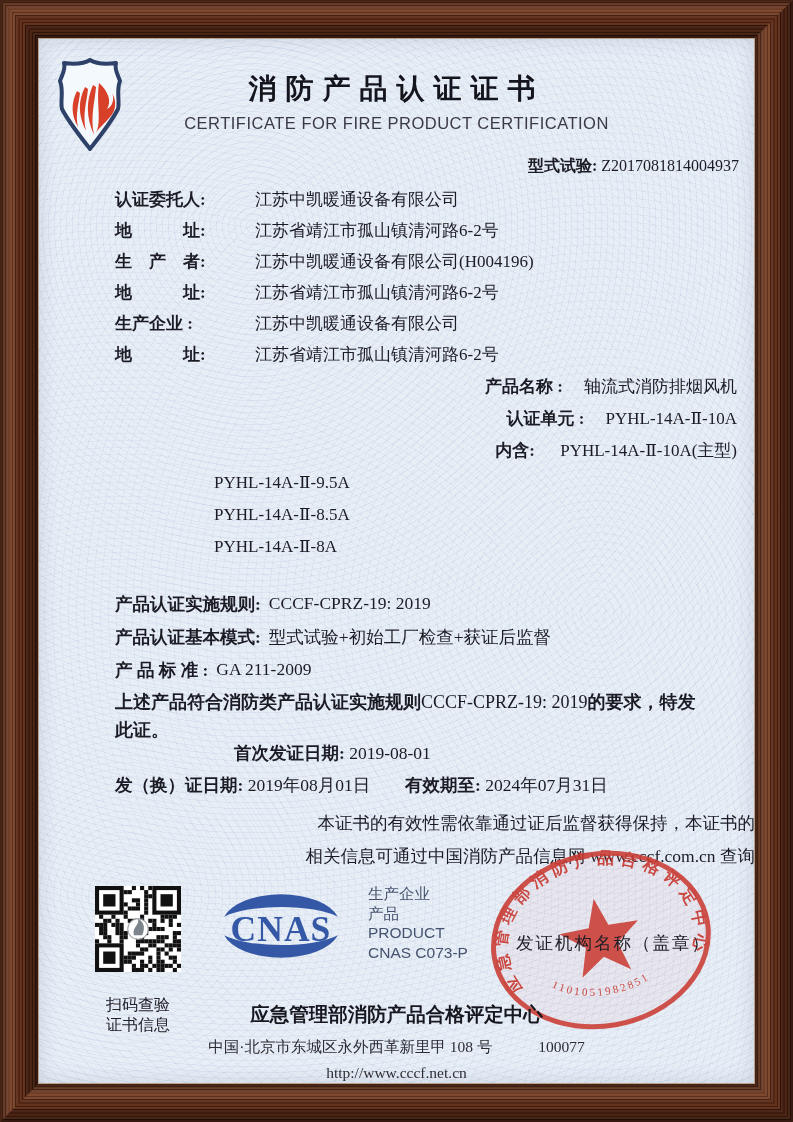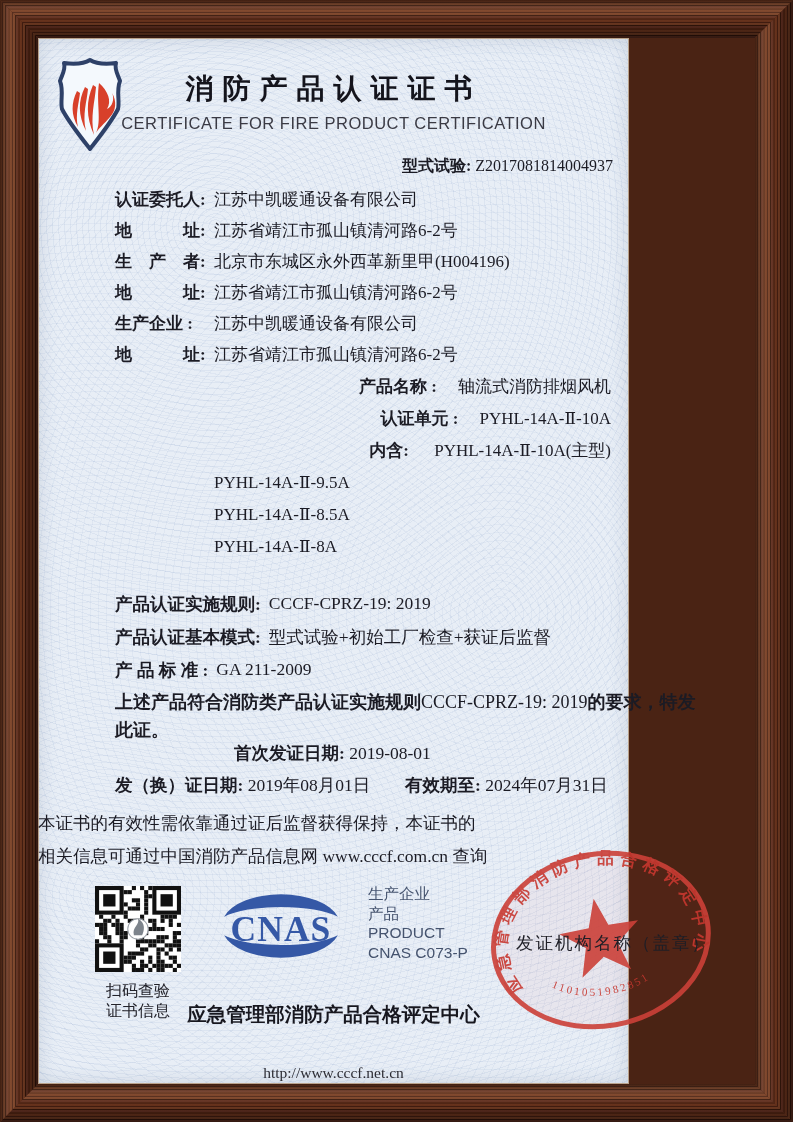--- a/index.html
+++ b/index.html
@@ -20,60 +20,60 @@
     background-image:
       linear-gradient(90deg, rgba(0,0,0,.45) 0, rgba(255,215,170,.14) 22%, rgba(0,0,0,.12) 55%, rgba(0,0,0,.5) 100%),
       repeating-linear-gradient(90deg,#73381f 0 2px,#4b2113 2px 3px,#7c4126 3px 5px,#3a180c 5px 6px,#683323 6px 8px,#572715 8px 10px);
   }
   #frame-top{left:0;top:0;width:793px;height:38px;clip-path:polygon(0 0,793px 0,755px 38px,38px 38px);}
   #frame-bottom{left:0;bottom:0;width:793px;height:38px;clip-path:polygon(38px 0,755px 0,793px 38px,0 38px);}
   #frame-left{left:0;top:0;width:38px;height:1122px;clip-path:polygon(0 0,38px 38px,38px 1084px,0 1122px);}
   #frame-right{right:0;top:0;width:38px;height:1122px;clip-path:polygon(38px 0,38px 1122px,0 1084px,0 38px);}
   
   .paper{
-    position:absolute;left:38px;top:38px;width:591px;height:1046px;
+    position:absolute;left:38px;top:38px;width:717px;height:1046px;
     background-color:#e8eef6;
     background-image:
       repeating-radial-gradient(circle at 30% 18%, rgba(110,140,190,.10) 0 1px, rgba(0,0,0,0) 1px 6px),
       repeating-radial-gradient(circle at 78% 55%, rgba(110,140,190,.08) 0 1px, rgba(0,0,0,0) 1px 8px),
       repeating-radial-gradient(circle at 12% 82%, rgba(110,140,190,.08) 0 1px, rgba(0,0,0,0) 1px 7px);
     box-shadow: inset 0 0 0 1px #b9a28b, inset 0 0 20px rgba(70,90,120,.20);
   }
   .abs{position:absolute;}
   
   #logo{left:14px;top:18px;width:76px;height:98px;}
   #title{left:0;top:32px;width:100%;text-align:center;font-size:28px;font-weight:bold;letter-spacing:9px;color:#14141c;}
   #subtitle{left:0;top:76px;width:100%;text-align:center;font-size:16.5px;letter-spacing:.5px;color:#3a3a44;
             font-family:"Liberation Sans","DejaVu Sans",sans-serif;}
   #certno{right:16px;top:118px;font-size:16px;}
   #certno b{font-weight:bold;}
   
   #fields{left:77px;top:146px;right:18px;}
   .frow{display:flex;align-items:center;font-size:17px;}
-  .frow.h31{height:31px;} .frow.h32{height:32px;justify-content:flex-end;}
+  .frow.h31{height:31px;gap:41px;} .frow.h32{height:32px;justify-content:flex-end;}
   .flabel{width:99px;font-weight:bold;white-space:pre;flex:none;}
   .fvalue{white-space:pre;}
   .fitem{height:32px;display:flex;align-items:center;font-size:17px;padding-left:99px;}
   
   #rules{left:77px;top:549px;right:18px;}
   .rrow{height:33px;display:flex;align-items:center;font-size:17.5px;}
   .rlabel{font-weight:bold;white-space:pre;margin-right:8px;}
   
   #statement{left:77px;top:650px;width:620px;font-size:18px;line-height:28px;}
   #statement .bold{font-weight:bold;}
   
   #first-issue{left:196px;top:703px;font-size:17.5px;}
   #issue-line{left:77px;top:735px;font-size:17.5px;}
   .dlabel{font-weight:bold;}
   .dgap{display:inline-block;width:26px;}
   
-  #notice{left:0;top:769px;width:100%;text-align:left;font-size:17.5px;line-height:33px;}
+  #notice{left:0;top:769px;width:100%;text-align:right;font-size:17.5px;line-height:33px;}
   
   #qr-block{left:57px;top:848px;width:86px;text-align:center;}
-  #qr-caption{margin-top:5px;font-size:16px;line-height:20px;color:#22222a;}
+  #qr-caption{margin-top:19px;font-size:16px;line-height:20px;color:#22222a;}
   #cnas-logo{left:176px;top:844px;width:134px;height:88px;}
   #cnas-text{left:330px;top:846px;font-size:15.5px;line-height:19.5px;color:#45536e;
              font-family:"Liberation Sans","DejaVu Sans",sans-serif;}
   #seal{left:448px;top:810px;width:230px;height:185px;transform:rotate(-10deg);opacity:.9;}
   #seal-overlay{left:478px;top:893px;width:230px;font-size:17.5px;letter-spacing:2px;color:#1e1e26;}
   
   #footer-org{left:0;top:963px;width:100%;text-align:center;font-size:19.5px;font-weight:bold;color:#17171f;}
   #footer-addr{left:0;top:999px;width:100%;text-align:center;font-size:15.5px;color:#2c2c34;}
   #footer-addr .pc{display:inline-block;margin-left:42px;}
   #footer-url{left:0;top:1026px;width:100%;text-align:center;font-size:15.5px;color:#2c2c34;}
@@ -108,21 +108,21 @@
     <div class="frow h31">
       <span class="flabel">认证委托人:</span>
       <span class="fvalue">江苏中凯暖通设备有限公司</span>
     </div>
     <div class="frow h31">
       <span class="flabel">地　　　址:</span>
       <span class="fvalue">江苏省靖江市孤山镇清河路6-2号</span>
     </div>
     <div class="frow h31">
       <span class="flabel">生　产　者:</span>
-      <span class="fvalue">北京市东城区永外西革新里甲(H004196)</span>
+      <span class="fvalue">江苏中凯暖通设备有限公司(H004196)</span>
     </div>
     <div class="frow h31">
       <span class="flabel">地　　　址:</span>
       <span class="fvalue">江苏省靖江市孤山镇清河路6-2号</span>
     </div>
     <div class="frow h31">
       <span class="flabel">生产企业 :</span>
       <span class="fvalue">江苏中凯暖通设备有限公司</span>
     </div>
     <div class="frow h31">
@@ -363,15 +363,19 @@
     <text font-size="16.5" fill="#c8372f" letter-spacing="6" font-weight="bold">
       <textPath href="#seal-arc-top">应急管理部消防产品合格评定中心</textPath>
     </text>
     <text font-size="11" fill="#c8372f" letter-spacing="2.5">
       <textPath href="#seal-arc-bottom">1101051982851</textPath>
     </text>
   </svg>
   <div class="abs" id="seal-overlay">发证机构名称（盖章）</div>
 
   <div class="abs" id="footer-org">应急管理部消防产品合格评定中心</div>
+  <div class="abs" id="footer-addr">
+    <span>中国·北京市东城区永外西革新里甲 108 号</span>
+    <span class="pc">100077</span>
+  </div>
   <div class="abs" id="footer-url">http://www.cccf.net.cn</div>
 
 </div>
 
 </body></html>

